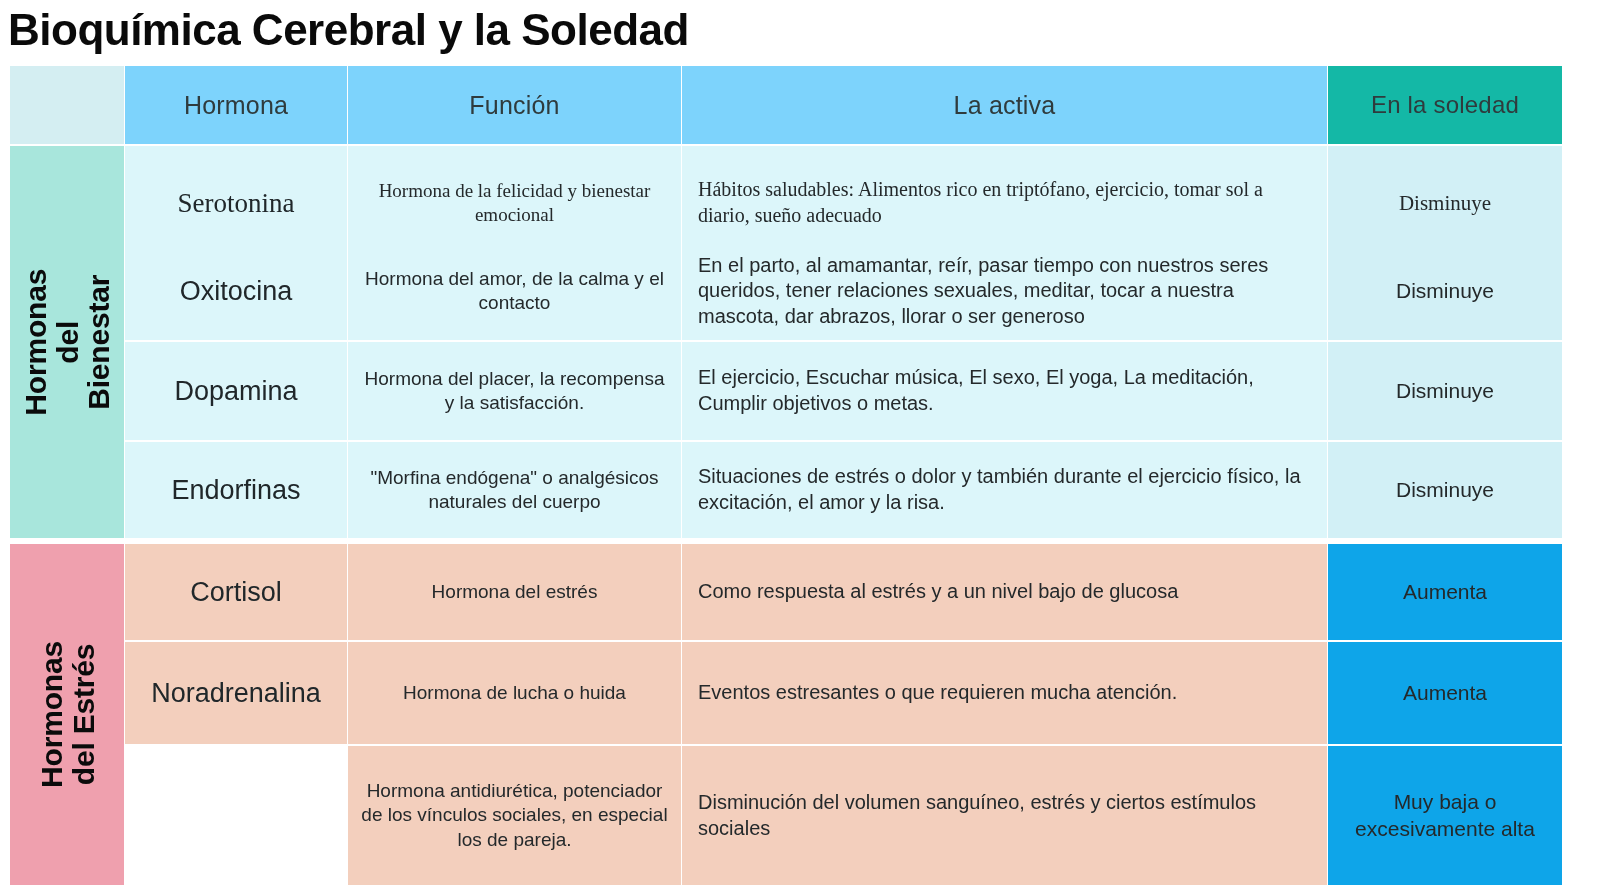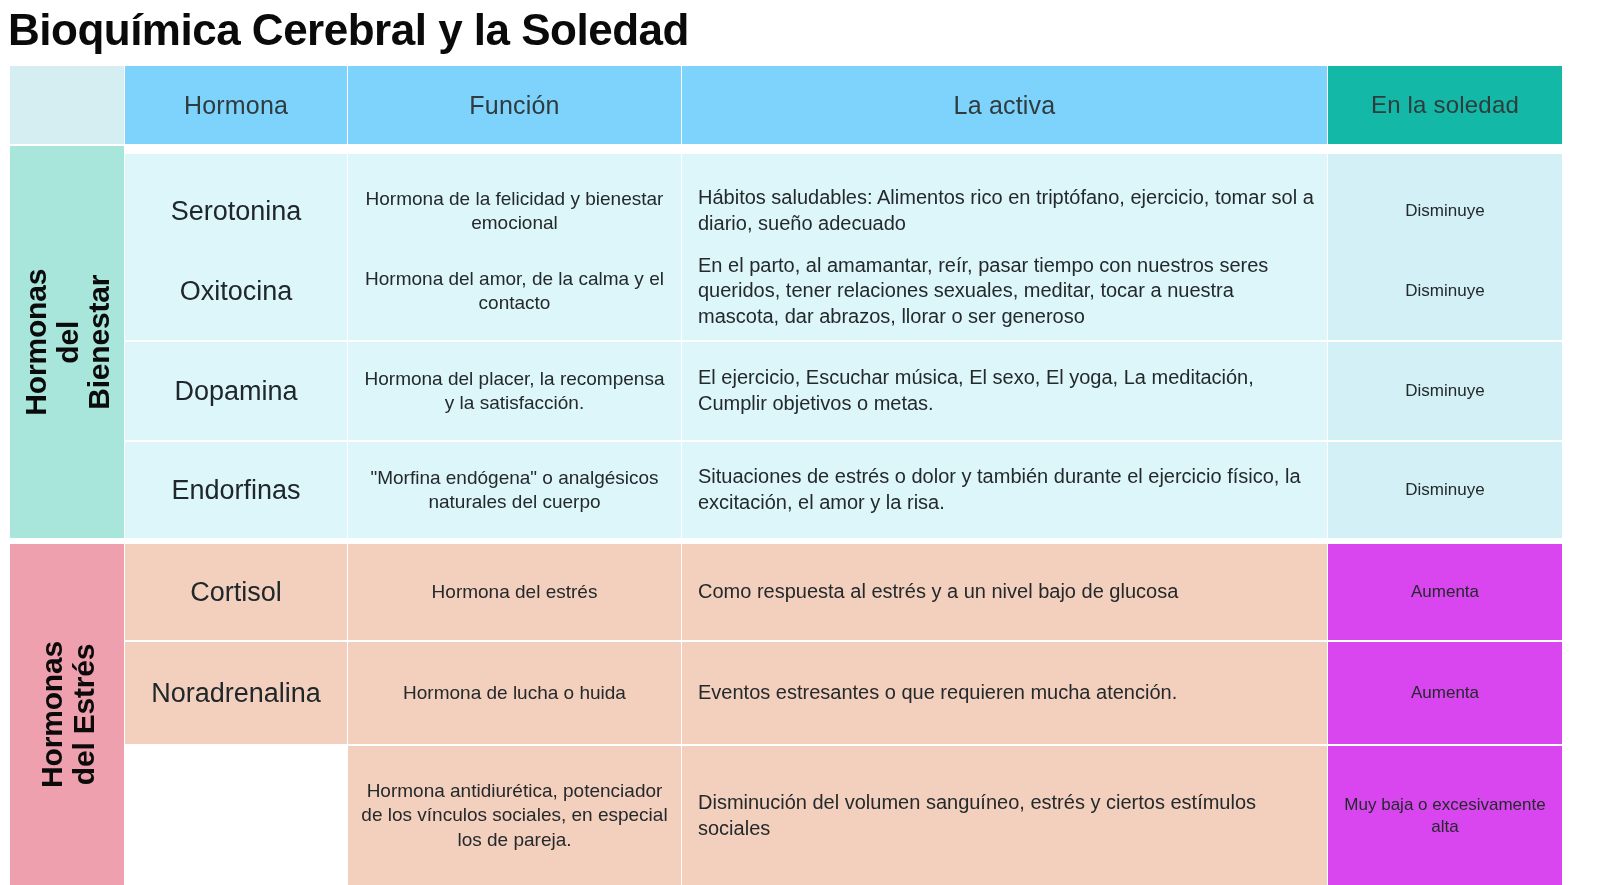--- a/index.html
+++ b/index.html
@@ -96,53 +96,53 @@
     text-align: center;
     font-size: 30px;
     font-weight: bold;
     line-height: 1.05;
     color: #0b0b0b;
     letter-spacing: -0.2px;
   }
 
   
   .row { position: absolute; left: 115px; width: 1437px; }
-  .r1 { top: 8px;   height: 114px;  }
+  .r1 { top: 0px;   height: 114px; font-family: Liberation Serif, serif;  }
   .r2 { top: 96px;  height: 98px;  }
   .r3 { top: 196px; height: 98px;  }
   .r4 { top: 296px; height: 96px;  }
   .r5 { top: 398px; height: 96px;  }
   .r6 { top: 496px; height: 102px; }
   .r7 { top: 600px; height: 139px; }
 
   .cell {
     position: absolute;
     top: 0;
     height: 100%;
     display: flex;
     align-items: center;
     padding: 4px 10px;
     color: #24292b;
     line-height: 1.28;
   }
   .c-hormona { left: 0px;    width: 222px; justify-content: center; text-align: center; font-size: 27px; color: #20272a; }
   .c-funcion { left: 223px;  width: 333px; justify-content: center; text-align: center; font-size: 19px; }
   .c-activa  { left: 557px;  width: 645px; justify-content: flex-start; text-align: left; font-size: 20px; padding-left: 16px; }
-  .c-soledad { left: 1203px; width: 234px; justify-content: center; text-align: center; font-size: 17px; }
+  .c-soledad { left: 1203px; width: 234px; justify-content: center; text-align: center; font-size: 21px; }
 
   
   .band-well .c-hormona,
   .band-well .c-funcion,
   .band-well .c-activa { background: #dcf6fa; }
   .band-well .c-soledad { background: #d2f0f6; }
 
   .band-stress .c-hormona,
   .band-stress .c-funcion,
   .band-stress .c-activa { background: #f3cfbd; }
-  .band-stress .c-soledad { background: #d946ef; }
+  .band-stress .c-soledad { background: #0ea5e9; }
 
 </style>
 </head>
 <body>
 
 <div class="page">
 
   <div class="title">Bioquímica Cerebral y la Soledad</div>
 
   <div class="table">

